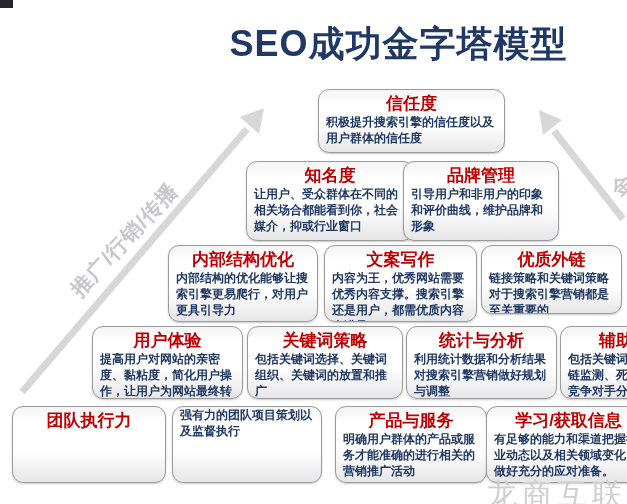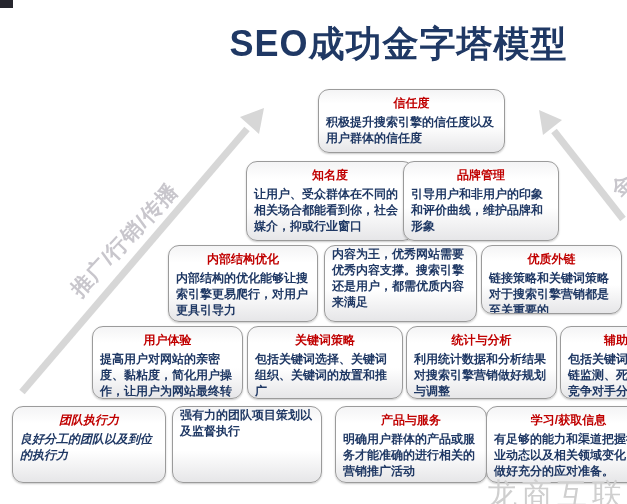--- a/index.html
+++ b/index.html
@@ -25,21 +25,21 @@
   .boxes-layer{position:absolute;left:0;top:0;width:627px;height:504px;}
   .box{
     position:absolute;box-sizing:border-box;
     border:1px solid var(--box-border);border-radius:11px;
     background:linear-gradient(180deg,#f4f4f5 0%,#ffffff 22%,#ffffff 58%,#e6e6e8 100%);
     box-shadow:0 1px 2px rgba(0,0,0,0.22);
     overflow:hidden;
   }
   .box-title{
     padding-top:3px;text-align:center;
-    font-size:12px;line-height:21px;font-weight:bold;color:var(--red);white-space:nowrap;
+    font-size:17px;line-height:21px;font-weight:bold;color:var(--red);white-space:nowrap;
   }
   .box-body{
     padding:0 7px;text-align:left;
     font-size:12px;line-height:16px;font-weight:bold;color:var(--navy);
     white-space:pre-line;
   }
   .watermark{
     position:absolute;left:487px;top:474px;
     font-family:"Liberation Serif","DejaVu Serif",serif;
     font-size:30px;color:#cfcfcf;letter-spacing:5px;white-space:nowrap;
@@ -80,20 +80,21 @@
       </div>
       <div class="box" style="left: 168px; top: 245px; width: 150px; height: 77px;">
         <div class="box-title">内部结构优化</div>
         <div class="box-body">内部结构的优化能够让搜索引擎更易爬行，对用户更具引导力</div>
       </div>
       <div class="box" style="left: 403px; top: 161px; width: 156px; height: 80px;">
         <div class="box-title">品牌管理</div>
         <div class="box-body">引导用户和非用户的印象和评价曲线，维护品牌和形象</div>
       </div>
       <div class="box" style="left: 324px; top: 245px; width: 153px; height: 77px;">
+        <div class="box-title">文案写作</div>
         <div class="box-body">内容为王，优秀网站需要优秀内容支撑。搜索引擎还是用户，都需优质内容来满足</div>
       </div>
       <div class="box" style="left: 481px; top: 245px; width: 141px; height: 69px;">
         <div class="box-title">优质外链</div>
         <div class="box-body">链接策略和关键词策略对于搜索引擎营销都是至关重要的</div>
       </div>
       <div class="box" style="left: 92px; top: 326px; width: 151px; height: 73px;">
         <div class="box-title">用户体验</div>
         <div class="box-body">提高用户对网站的亲密度、黏粘度，简化用户操作，让用户为网站最终转化为服务</div>
       </div>
@@ -104,23 +105,22 @@
       <div class="box" style="left: 406px; top: 326px; width: 151px; height: 73px;">
         <div class="box-title">统计与分析</div>
         <div class="box-body">利用统计数据和分析结果对搜索引擎营销做好规划与调整</div>
       </div>
       <div class="box" style="left: 560px; top: 326px; width: 112px; height: 73px;">
         <div class="box-title">辅助</div>
         <div class="box-body">包括关键词
 链监测、死
 竞争对手分</div>
       </div>
-      <div class="box" style="left: 12px; top: 406px; width: 154px; height: 77px; font-style: italic;">
+      <div class="box" style="left: 12px; top: 406px; width: 154px; height: 77px;">
         <div class="box-title">团队执行力</div>
-        <div class="box-body">良好分工的团队以及到位的执行力</div>
       </div>
       <div class="box" style="left: 172px; top: 406px; width: 150px; height: 77px;">
         <div class="box-body">强有力的团队项目策划以及监督执行</div>
       </div>
       <div class="box" style="left: 335px; top: 406px; width: 152px; height: 77px;">
         <div class="box-title">产品与服务</div>
         <div class="box-body">明确用户群体的产品或服务才能准确的进行相关的营销推广活动</div>
       </div>
       <div class="box" style="left: 486px; top: 406px; width: 165px; height: 77px;">
         <div class="box-title">学习/获取信息</div>

